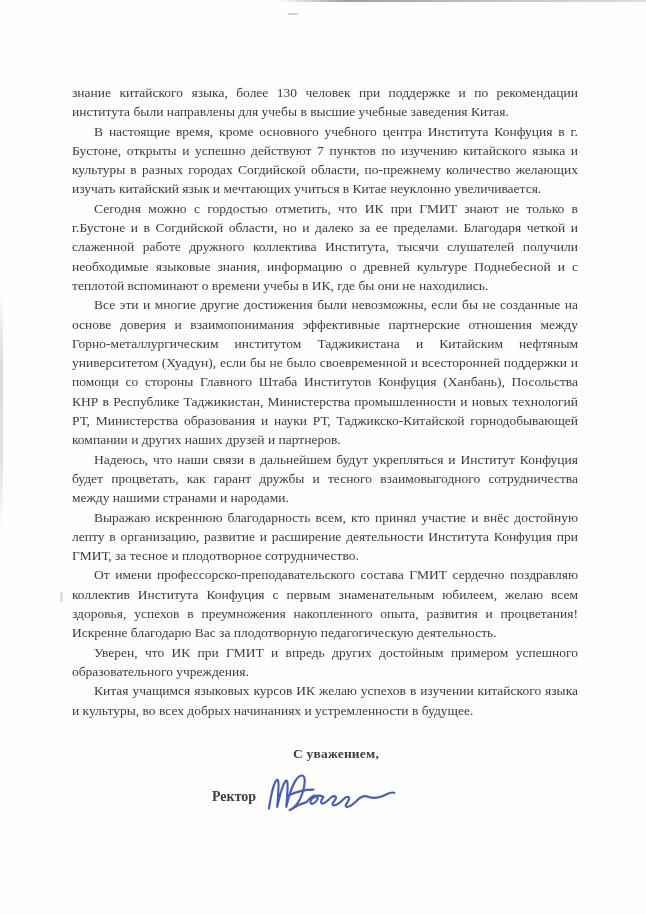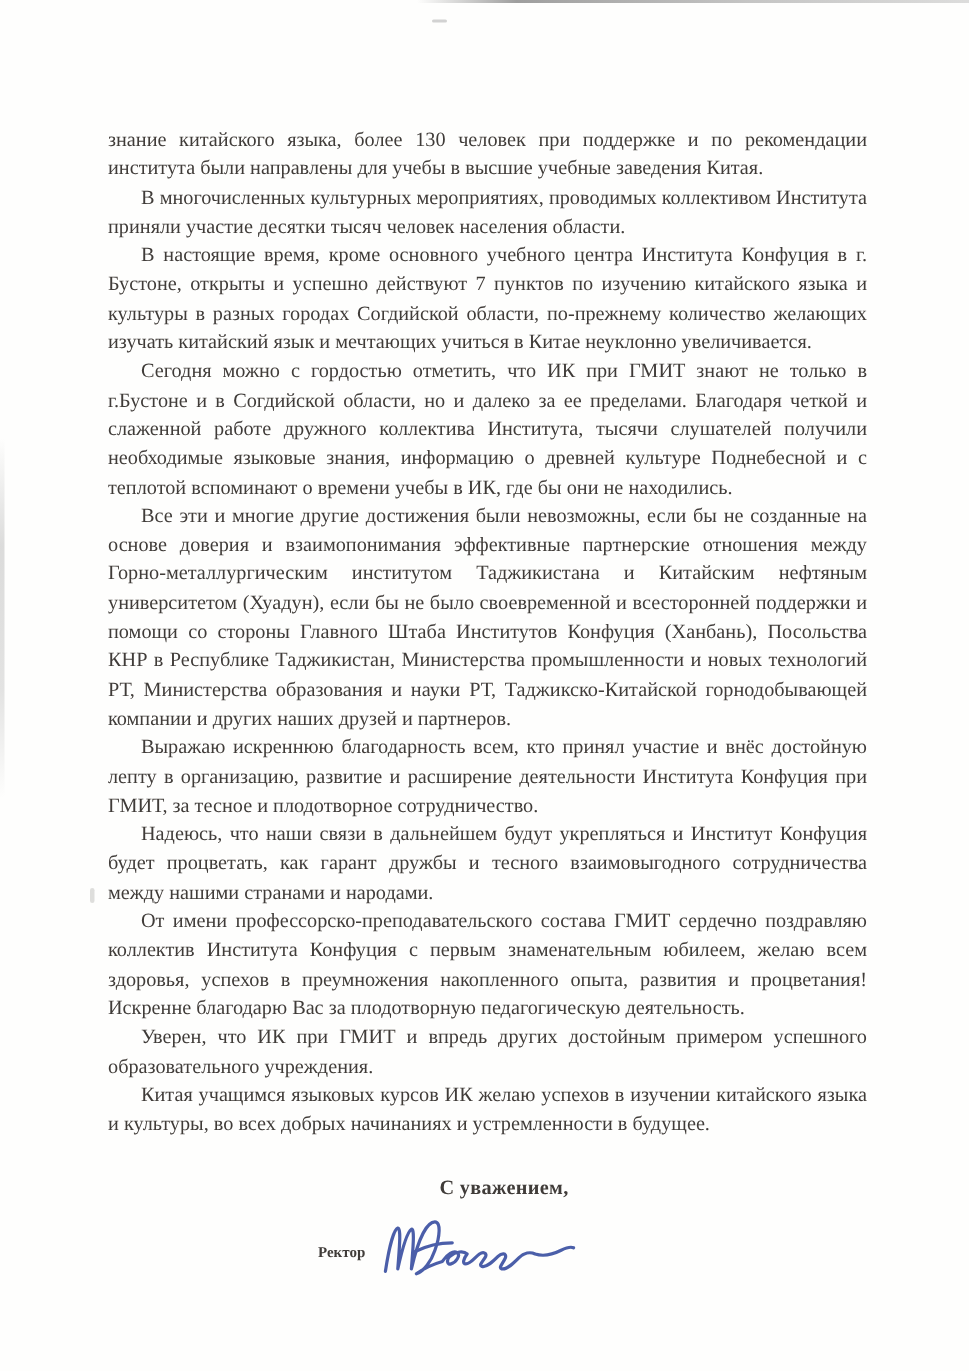--- a/index.html
+++ b/index.html
@@ -31,21 +31,21 @@
     text-indent:22px;
     text-align:center;
     letter-spacing:0.2px;
   }
   .sig-row{
     position:relative;
     margin-top:16px;
     padding-left:140px;
     height:60px;
     font-weight:bold;
-    font-size:10px;
+    font-size:14px;
     text-align:left;
     display:flex;
     align-items:flex-start;
   }
   .sig-row .sig-title{padding-top:8px;}
   .sig-ink{
     position:relative;
     width:132px;height:56px;
     margin:0 2px 0 8px;
     top:-10px;
@@ -75,26 +75,25 @@
 
 <div class="page">
   <div class="artifact-top-edge"></div>
   <div class="artifact-top-speck"></div>
   <div class="artifact-left-shadow"></div>
   <div class="artifact-left-speck"></div>
 
   <div class="scan-wrap">
     <div class="text-block">
       <p>знание китайского языка, более 130 человек при поддержке и по рекомендации института были направлены для учебы в высшие учебные заведения Китая.</p>
-      <p>В многочисленных культурных мероприятиях, проводимых  коллективом Института приняли участие десятки тысяч человек населения области.</p>
       <p>В настоящие время, кроме основного учебного центра Института Конфуция в г. Бустоне, открыты и успешно действуют 7 пунктов по изучению китайского языка и культуры в разных городах Согдийской области, по-прежнему количество желающих изучать китайский язык и мечтающих учиться в Китае неуклонно увеличивается.</p>
       <p>Сегодня можно с гордостью отметить, что ИК при ГМИТ знают не только в г.Бустоне и в Согдийской области, но и далеко за ее пределами. Благодаря четкой и слаженной работе дружного коллектива Института, тысячи слушателей получили необходимые языковые знания, информацию о древней культуре Поднебесной и с теплотой вспоминают о времени учебы в ИК, где бы они не находились.</p>
       <p>Все эти и многие другие достижения были невозможны, если бы не созданные на основе доверия и взаимопонимания эффективные партнерские отношения между Горно-металлургическим институтом Таджикистана и Китайским нефтяным университетом (Хуадун), если бы не было своевременной и всесторонней поддержки и помощи со стороны Главного Штаба Институтов Конфуция (Ханбань), Посольства КНР в Республике Таджикистан, Министерства промышленности и новых технологий РТ, Министерства образования и науки РТ, Таджикско-Китайской горнодобывающей компании и других наших друзей и партнеров.</p>
+      <p>Надеюсь, что наши связи в дальнейшем будут укрепляться и Институт Конфуция будет процветать, как гарант дружбы и тесного взаимовыгодного сотрудничества между нашими странами и народами.</p>
       <p>Выражаю искреннюю благодарность всем, кто принял участие и внёс достойную лепту в организацию, развитие и расширение деятельности Института Конфуция при ГМИТ, за тесное и плодотворное сотрудничество.</p>
-      <p>Надеюсь, что наши связи в дальнейшем будут укрепляться и Институт Конфуция будет процветать, как гарант дружбы и тесного взаимовыгодного сотрудничества между нашими странами и народами.</p>
       <p>От имени профессорско-преподавательского состава ГМИТ сердечно поздравляю коллектив Института Конфуция с первым знаменательным юбилеем, желаю всем здоровья, успехов в преумножения накопленного опыта, развития и процветания!  Искренне благодарю Вас за плодотворную педагогическую деятельность.</p>
       <p>Уверен, что ИК при ГМИТ и впредь других достойным примером успешного образовательного учреждения.</p>
       <p>Китая учащимся языковых курсов ИК желаю успехов в изучении китайского языка и культуры, во всех добрых начинаниях и устремленности в будущее.</p>
 
       <div class="closing">С уважением,</div>
 
       <div class="sig-row">
         <span class="sig-title">Ректор</span>
         <span class="sig-ink">
           <svg width="132" height="56" viewBox="0 0 160 60">

